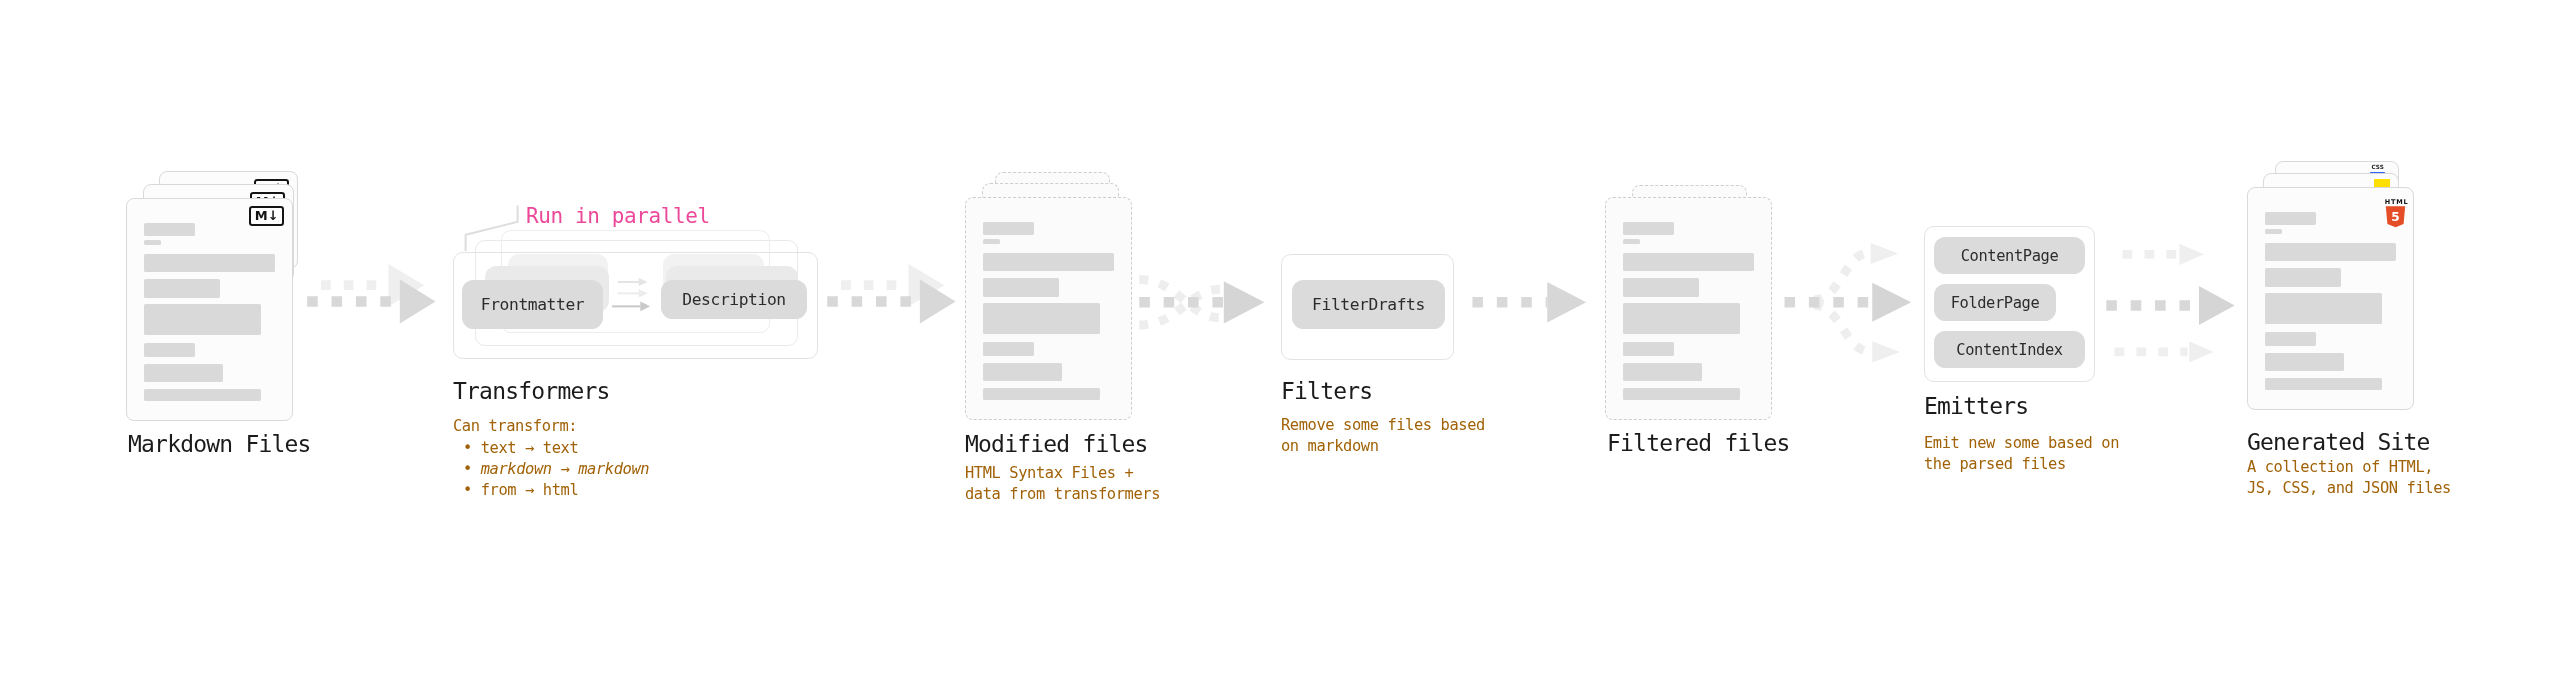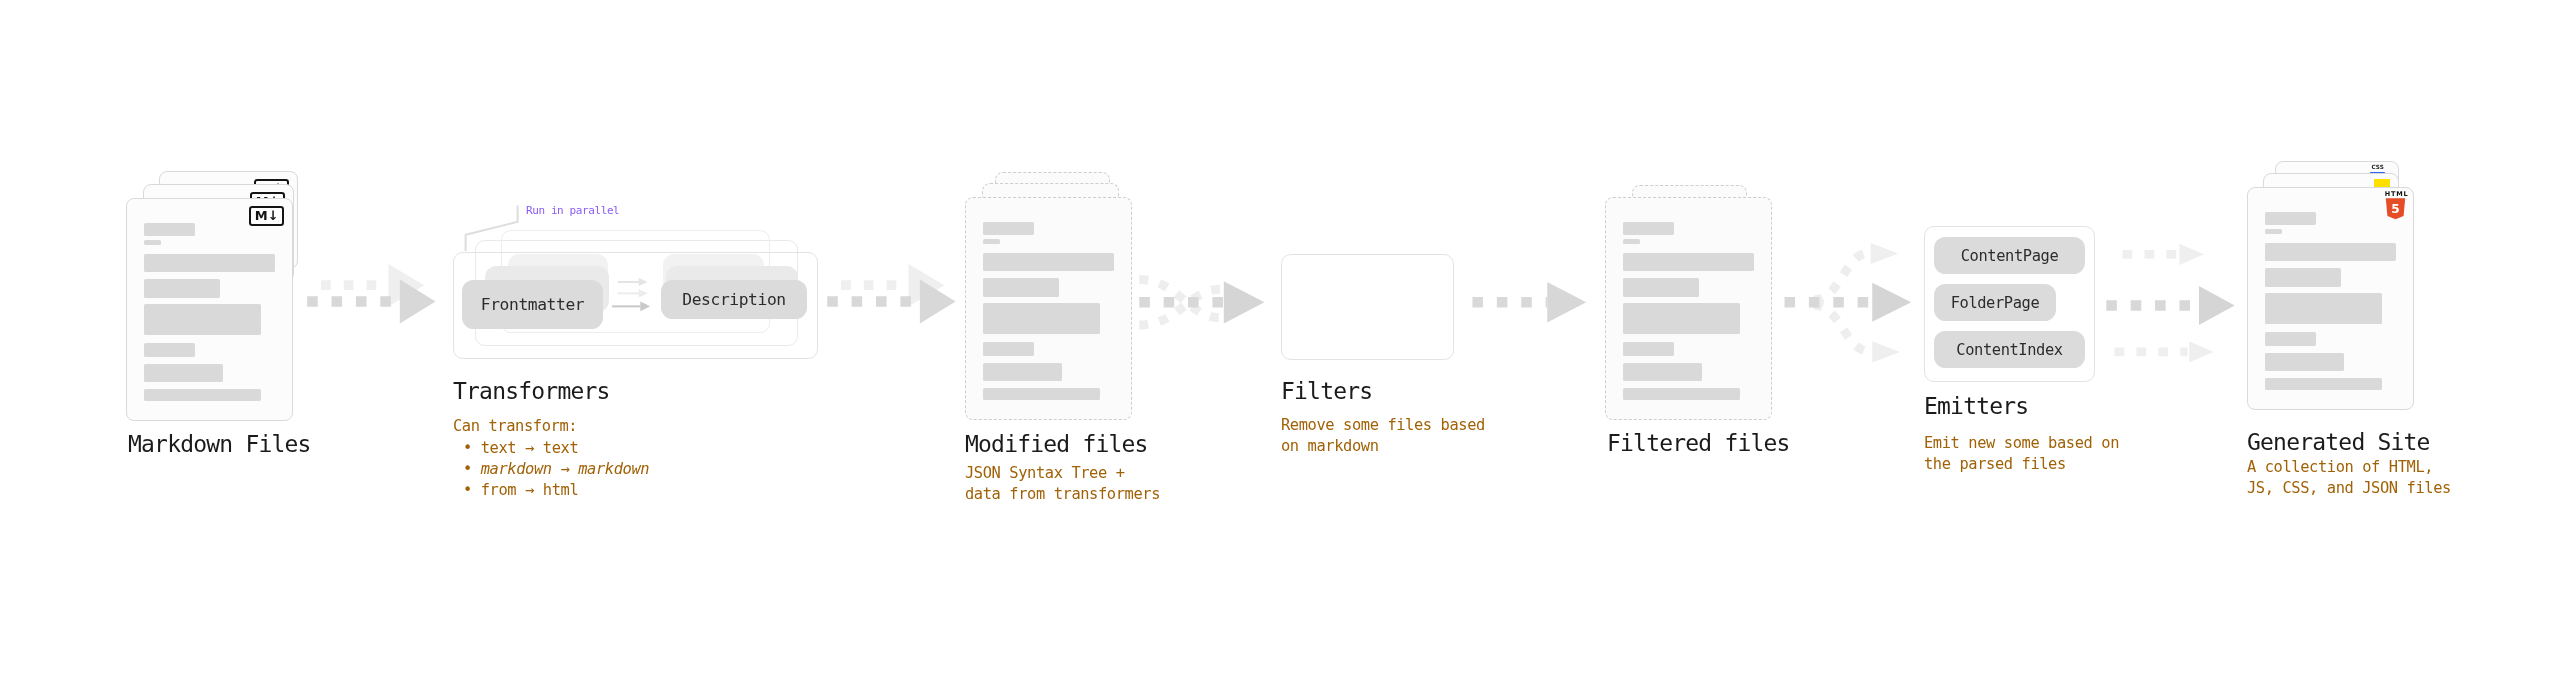--- a/index.html
+++ b/index.html
@@ -16,21 +16,21 @@
   .b1{width:39%;height:12.2px;margin-top:24.4px;}
   .b2{width:13%;height:5.7px;margin-top:4.1px;}
   .b3{width:100%;height:18px;margin-top:9px;}
   .b4{width:58%;height:18.7px;margin-top:6.5px;}
   .b5{width:89%;height:31px;margin-top:6.5px;}
   .b6{width:39%;height:14px;margin-top:8.1px;}
   .b7{width:60%;height:18.7px;margin-top:6.5px;}
   .b8{width:89%;height:12.2px;margin-top:6.5px;}
   .title{position:absolute;font-size:23px;line-height:24.4px;color:#1b1b1b;letter-spacing:-0.8px;white-space:nowrap;}
   .caption{position:absolute;font-size:15.4px;line-height:21px;color:#a16207;letter-spacing:-0.4px;white-space:nowrap;}
-  .annot{position:absolute;font-size:11px;color:#8b5cf6;letter-spacing:-0.4px;white-space:nowrap;}
+  .annot{position:absolute;font-size:21px;color:#ec4899;letter-spacing:-0.4px;white-space:nowrap;}
   .frame{position:absolute;border:1.6px solid #e3e3e3;border-radius:9.8px;box-sizing:border-box;}
   .pill{position:absolute;background:#dbdbdb;border-radius:11.4px;display:flex;align-items:center;
         justify-content:center;font-size:16.3px;color:#2c2c2c;letter-spacing:-0.4px;}
   .pill.ghost1{background:#eaeaea;color:transparent;}
   .pill.ghost2{background:#f2f2f2;color:transparent;}
   .mdbadge{position:absolute;background:#ffffff;border:2.4px solid #141414;border-radius:3.3px;
            font-weight:bold;font-size:13px;line-height:15.4px;padding:0 3.3px;color:#141414;
            font-family:"DejaVu Sans","Liberation Sans",sans-serif;}
   svg{position:absolute;left:0;top:0;pointer-events:none;}
   .logo-wrap{position:absolute;text-align:center;font-family:"DejaVu Sans","Liberation Sans",sans-serif;}
@@ -93,24 +93,25 @@
         <i class="b2"></i>
         <i class="b3"></i>
         <i class="b4"></i>
         <i class="b5"></i>
         <i class="b6"></i>
         <i class="b7"></i>
         <i class="b8"></i>
     </div>
   </div>
   <div class="title" style="left:965px;top:432px;">Modified files</div>
-  <div class="caption" style="left:965px;top:463px;">JSON Syntax Tree +</div>
+  <div class="caption" style="left:965px;top:463px;">HTML Syntax Files +</div>
   <div class="caption" style="left:965px;top:484px;">data from transformers</div>
 
   <div class="frame" style="left:1281px;top:254px;width:173px;height:106px;"></div>
+  <div class="pill" style="left:1292px;top:280px;width:153px;height:49px;">FilterDrafts</div>
   <div class="title" style="left:1281px;top:379px;">Filters</div>
   <div class="caption" style="left:1281px;top:415px;">Remove some files based</div>
   <div class="caption" style="left:1281px;top:436px;">on markdown</div>
 
   <div class="ghost dashed" style="left:1632px;top:185px;width:115px;height:41px;"></div>
   <div class="doc dashed" style="left:1605px;top:197px;">
     <div class="bars">
       <i class="b1"></i>
         <i class="b2"></i>
         <i class="b3"></i>
@@ -134,21 +135,21 @@
   <div class="ghost" style="left:2275px;top:161px;width:124px;height:98px;">
     <div class="badge-css" style="right:13px;top:3.3px;width:14.6px;">
       <span>CSS</span>
       <div class="bar" style="background:#2b63f6;"></div>
     </div>
   </div>
   <div class="ghost" style="left:2263px;top:173px;width:136px;height:98px;">
     <div style="position:absolute;right:8.1px;top:4.9px;width:16.3px;height:9px;background:#ffdf00;"></div>
   </div>
   <div class="doc" style="left:2247px;top:187px;">
-    <div class="logo-wrap" style="right:7.3px;top:2px;width:21px;">
+    <div class="logo-wrap" style="right:7.3px;top:10px;width:21px;">
       <div class="logo-html-text">HTML</div>
       <svg width="21" height="23" viewBox="0 0 26 28" style="position:relative;">
         <path d="M1,0 H25 L23,22 L13,26 L3,22 Z" fill="#e44d26"></path>
         <text x="13" y="18" text-anchor="middle" font-size="15" font-weight="bold" fill="#ffffff" font-family="DejaVu Sans, sans-serif">5</text>
       </svg>
     </div>
     <div class="bars">
       <i class="b1"></i>
         <i class="b2"></i>
         <i class="b3"></i>

